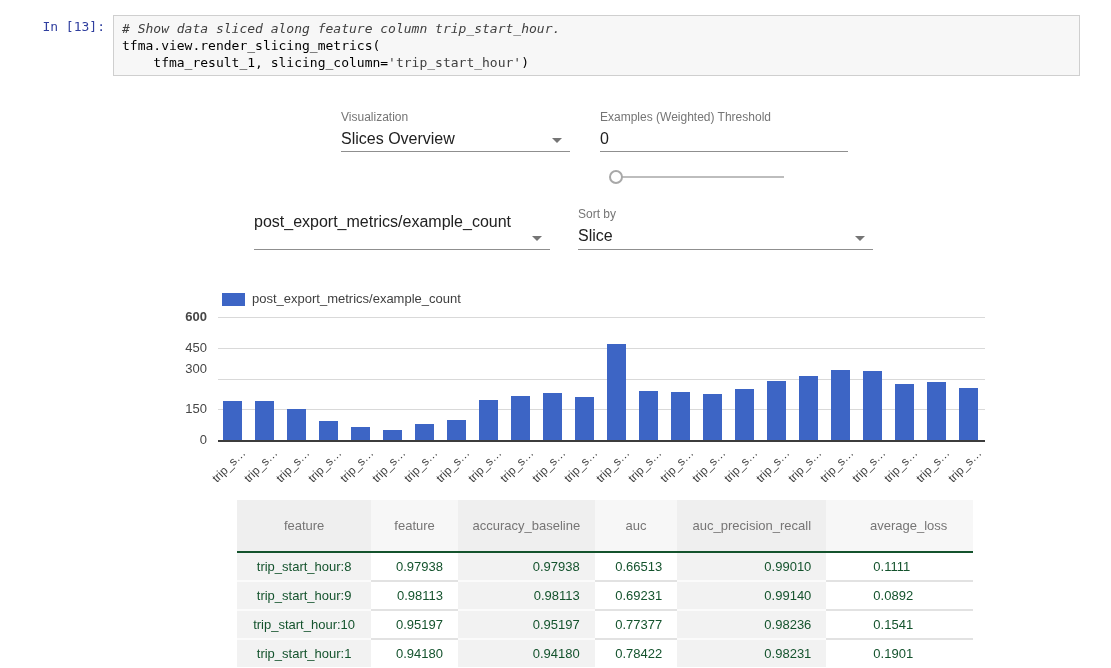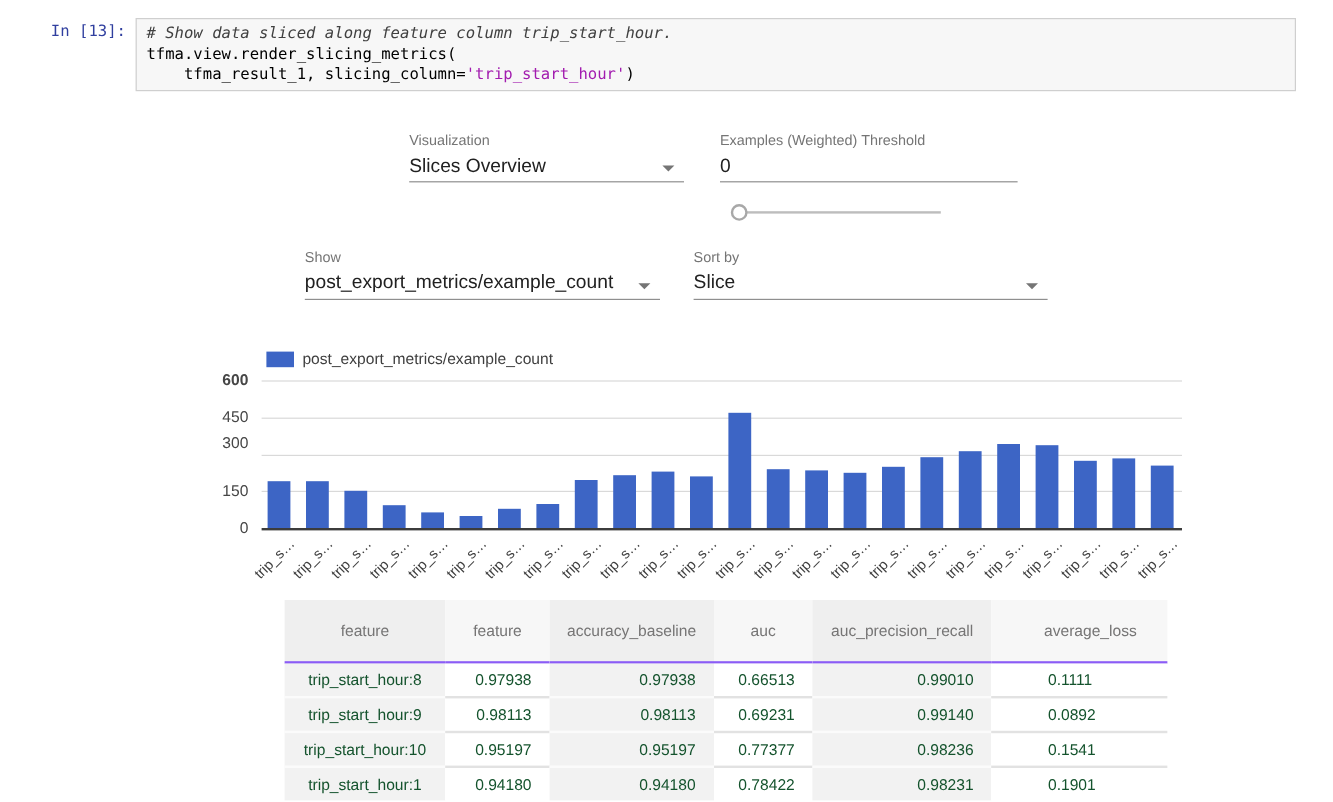--- a/index.html
+++ b/index.html
@@ -7,21 +7,21 @@
         font-family:"Liberation Sans",sans-serif;color:#212121;}
 
   
   .prompt{position:absolute;left:0;top:19px;width:105px;text-align:right;
           font-family:"DejaVu Sans Mono",monospace;font-size:13px;color:#303F9F;}
   .code-box{position:absolute;left:113px;top:15px;width:967px;box-sizing:border-box;
             background:#f7f7f7;border:1px solid #cfcfcf;padding:4px 8px;
             font-family:"DejaVu Sans Mono",monospace;font-size:13px;line-height:17px;
             white-space:pre;color:#000;margin:0;}
   .tok-comment{color:#404040;font-style:italic;}
-  .tok-string{color:#a21caf;}
+  .tok-string{color:#404040;}
 
   
   .field{position:absolute;box-sizing:border-box;}
   .field-label{font-size:12px;color:#757575;line-height:14px;}
   .field-value{font-size:16px;color:#212121;line-height:20px;margin-top:5px;
                white-space:nowrap;overflow:hidden;}
   .field-rule{position:absolute;left:0;right:0;bottom:0;height:0;border-bottom:1px solid #8f8f8f;}
   .dd-arrow{position:absolute;right:8px;bottom:9px;width:0;height:0;
             border-left:5px solid transparent;border-right:5px solid transparent;
             border-top:5px solid #757575;}
@@ -40,21 +40,21 @@
   .gridline.base{height:2px;background:#3c3c3c;}
   .ytick{position:absolute;left:0;width:24px;text-align:right;font-size:13px;color:#464646;line-height:14px;}
   .bar{position:absolute;width:19px;}
   .xlabel{position:absolute;top:158px;white-space:nowrap;font-size:12px;color:#404040;
           transform:rotate(-45deg);transform-origin:100% 0;}
 
   
   .table-clip{position:absolute;left:237px;top:500px;width:736px;height:168px;overflow:hidden;}
   table.metrics{border-collapse:separate;border-spacing:0;table-layout:fixed;font-size:13px;}
   table.metrics th{height:51px;font-weight:normal;color:#767575;text-align:center;
-                   border-bottom:2px solid #8b5cf6;padding:0;}
+                   border-bottom:2px solid #14532d;padding:0;}
   table.metrics th:nth-child(odd){background:#efefef;}
   table.metrics th:nth-child(even){background:#f7f7f7;}
   table.metrics td{height:27px;padding:0;color:#14532d;}
   table.metrics td:nth-child(odd){background:#f2f2f2;border-top:2px solid #fbfbfb;}
   table.metrics td:nth-child(even){background:#ffffff;border-top:2px solid #e2e2e2;}
   table.metrics tr:first-child td{border-top:none;}
   td.c-feature{text-align:center;}
   td.c-num{text-align:right;padding-right:15px !important;}
   th.c-last,td.c-last{text-align:left;}
   th.c-last{padding-left:18px !important;}
@@ -82,21 +82,20 @@
     <div class="field-value">0</div>
     <div class="field-rule"></div>
   </div>
 
   <div class="slider">
     <div class="slider-track"></div>
     <div class="slider-knob"></div>
   </div>
 
   <div class="field" style="left:254px;top:207px;width:296px;height:43px;">
-    <div class="field-label">Show</div>
     <div class="field-value">post_export_metrics/example_count</div>
     <span class="dd-arrow"></span>
     <div class="field-rule"></div>
   </div>
 
   <div class="field" style="left:578px;top:207px;width:295px;height:43px;">
     <div class="field-label">Sort by</div>
     <div class="field-value">Slice</div>
     <span class="dd-arrow"></span>
     <div class="field-rule"></div>

